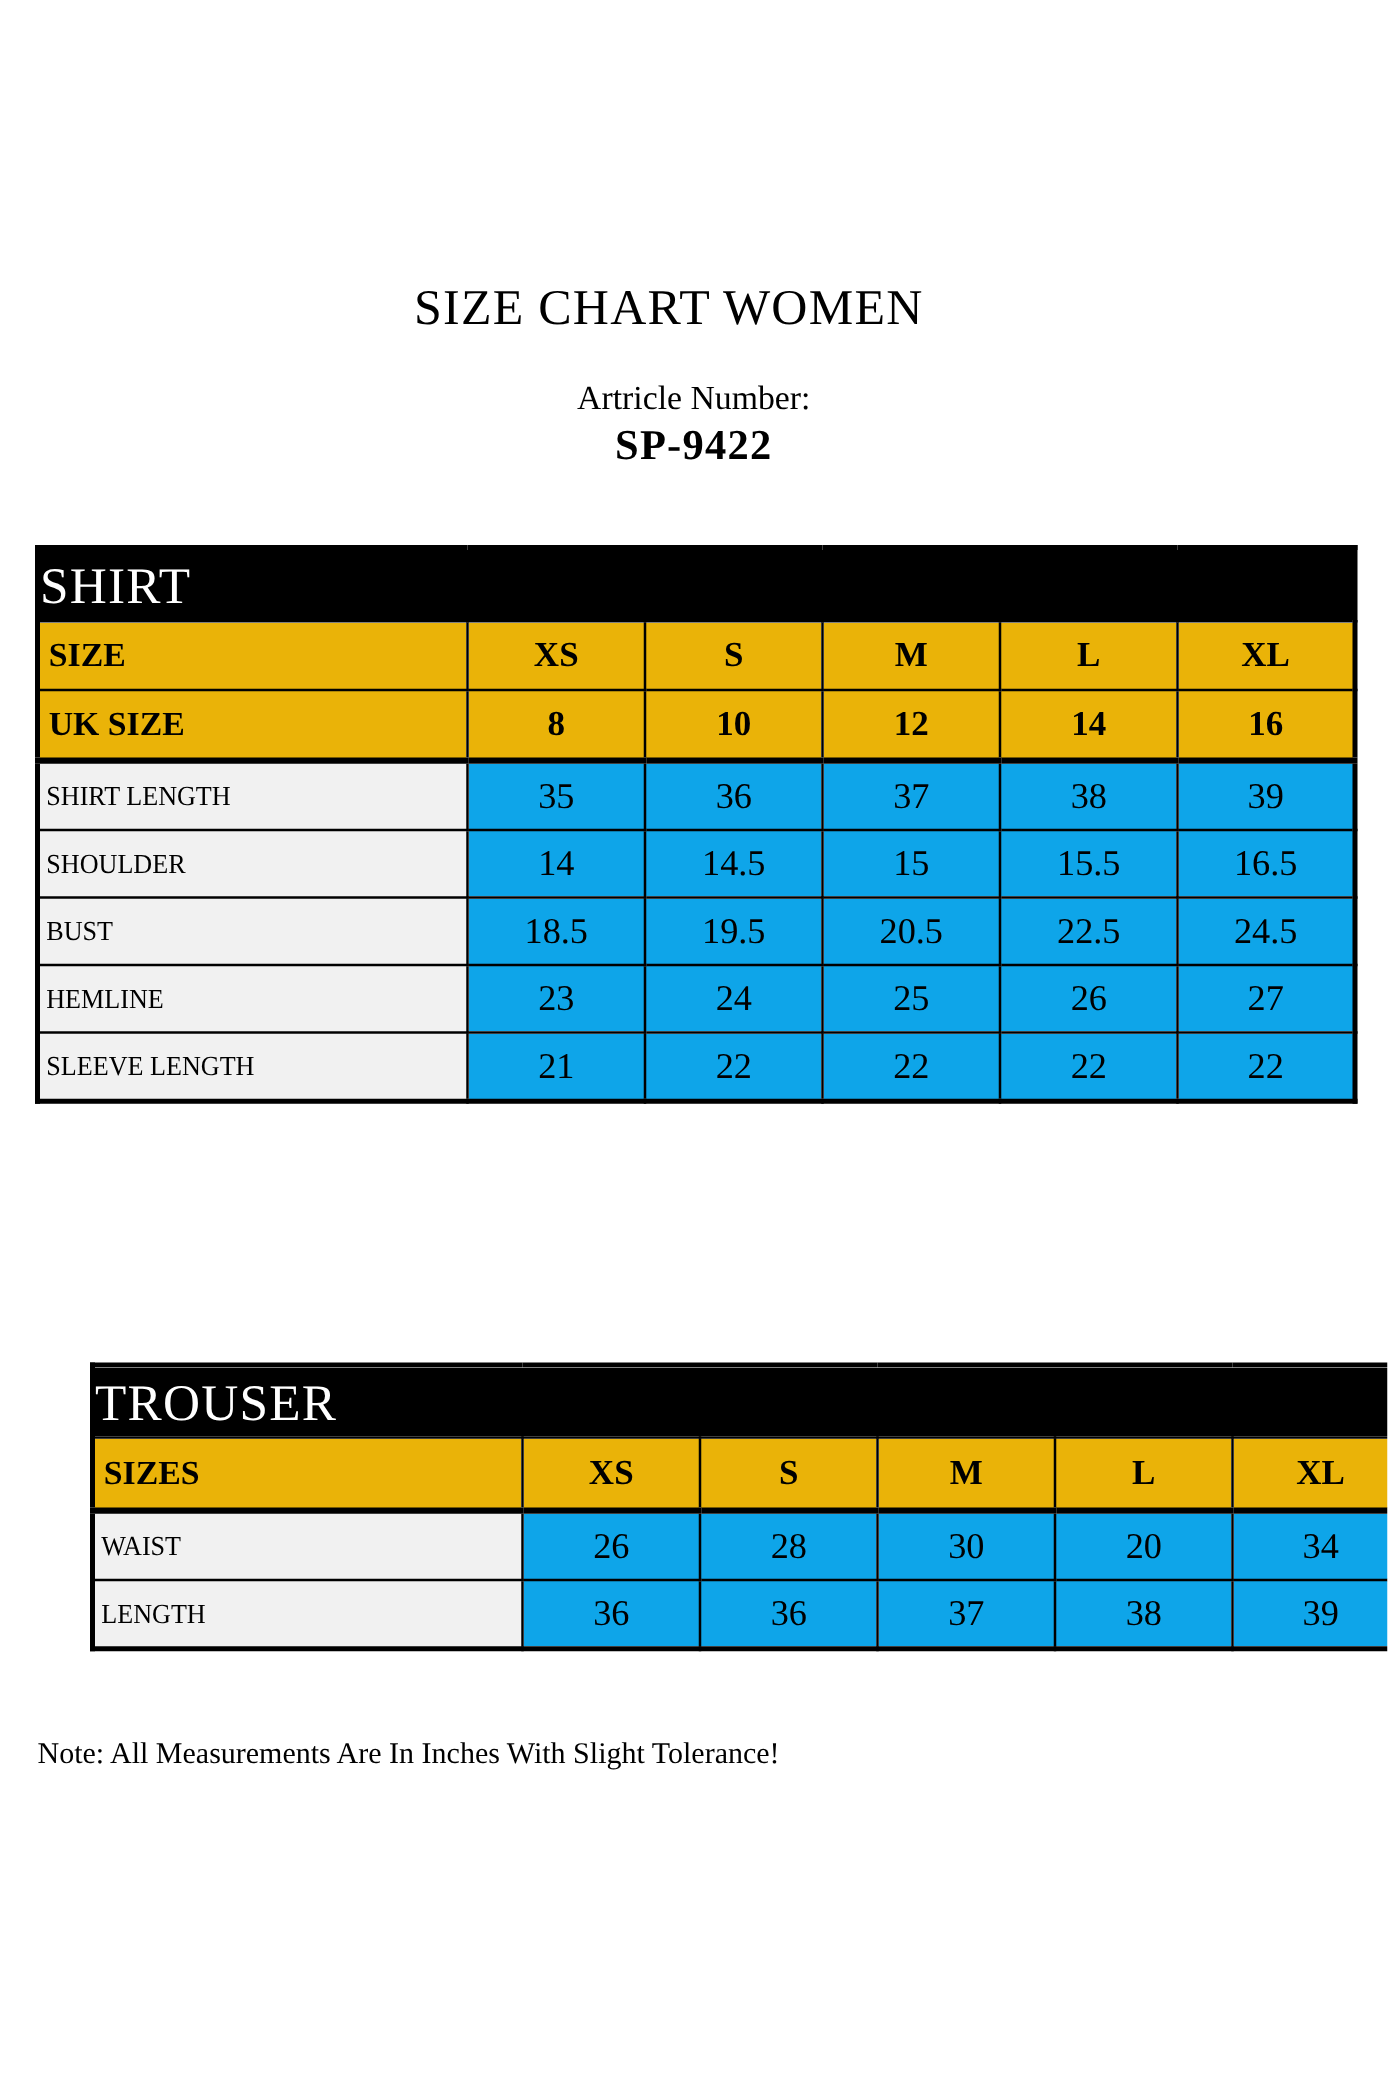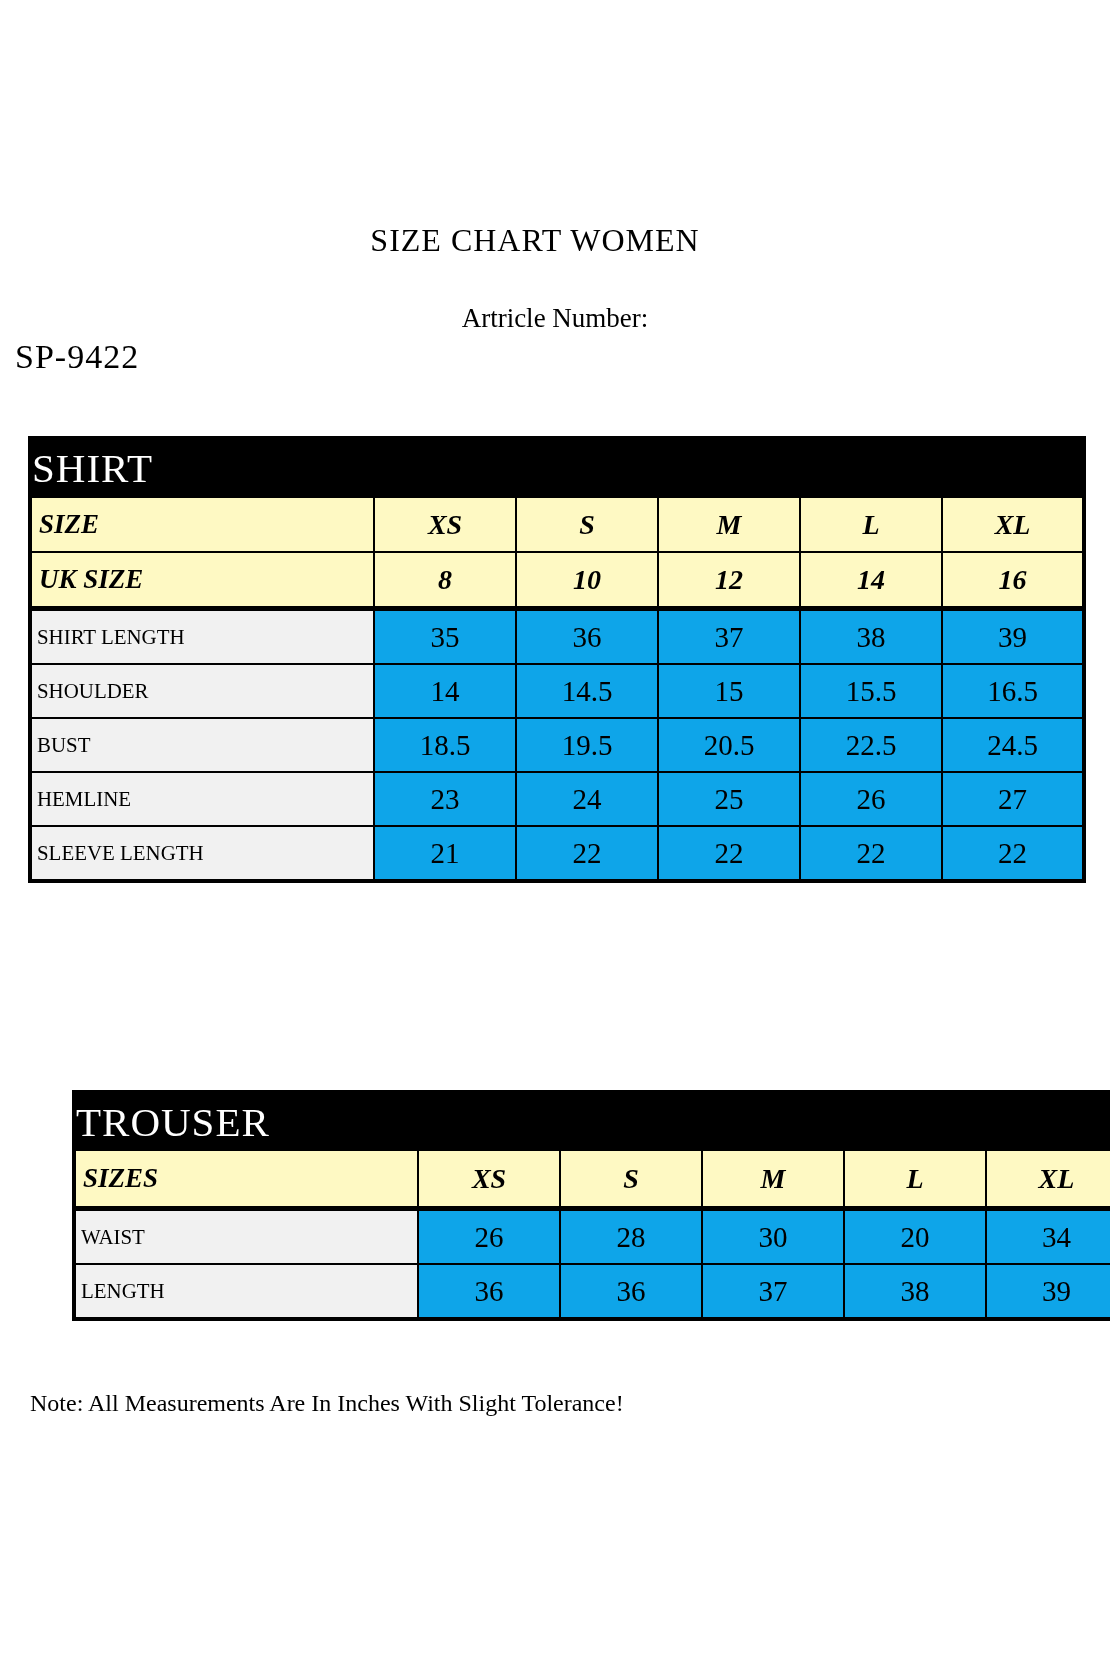--- a/index.html
+++ b/index.html
@@ -7,47 +7,47 @@
     position:relative;
     width:1110px;height:1665px;
     background:#ffffff;
     font-family:"Liberation Serif","DejaVu Serif",serif;
     color:#000000;
     overflow:hidden;
   }
   .title{
     position:absolute;top:222px;left:0;right:40px;
     text-align:center;
-    font-size:32px;letter-spacing:1px;
+    font-size:40px;letter-spacing:1px;
   }
   .article-label{
     position:absolute;top:303px;left:0;right:0;
     text-align:center;font-size:27px;
   }
   .article-number{
-    position:absolute;top:338px;left:15px;right:0;
-    text-align:left;font-size:34px;font-weight:normal;letter-spacing:1px;
+    position:absolute;top:338px;left:0;right:0;
+    text-align:center;font-size:34px;font-weight:bold;letter-spacing:1px;
   }
   table.size-table{
     position:absolute;left:28px;
     width:1054px;
     border-collapse:collapse;table-layout:fixed;
     border:4px solid #000;
   }
   table.shirt{top:436px;}
   table.trouser{top:1090px;margin-left:44px;}
   td{border:2px solid #000;vertical-align:middle;padding:0;overflow:hidden;}
   td.band{
     background:#000000;color:#ffffff;
     text-align:left;font-size:41px;letter-spacing:1px;
     border:2px solid #000;
   }
   tr.hdr td{
-    background:#fef9c3;font-weight:bold;
-    font-size:28px;text-align:center;font-style:italic;
+    background:#eab308;font-weight:bold;
+    font-size:28px;text-align:center;
   }
   tr.hdr td.lbl{text-align:left;font-size:27px;padding-left:7px;}
   tr.mrow td{background:#0ea5e9;font-size:29px;text-align:center;}
   tr.mrow td.lbl{
     background:#f1f1f1;text-align:left;padding-left:5px;
     font-size:22px;font-weight:normal;
   }
   tr.mrow td.lbl span{display:inline-block;transform:scaleX(.95);transform-origin:0 50%;white-space:nowrap;}
   tr.thick td{border-bottom-width:5px;}
   .shirt tr.band-row td{height:56px;}

